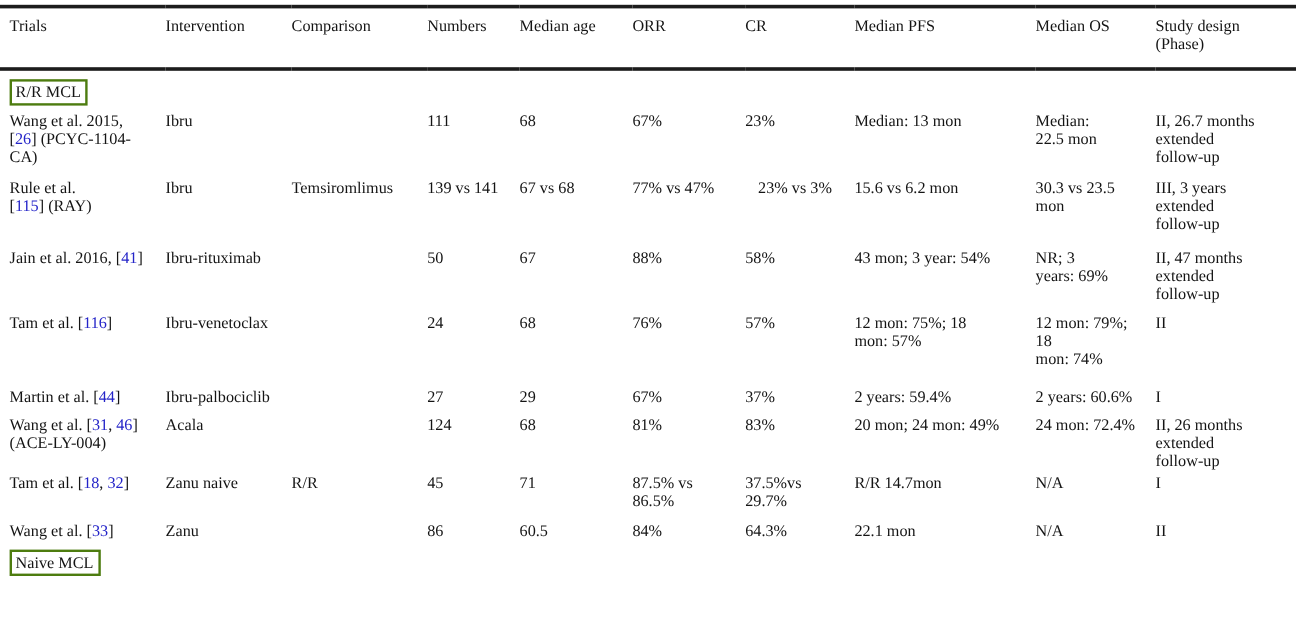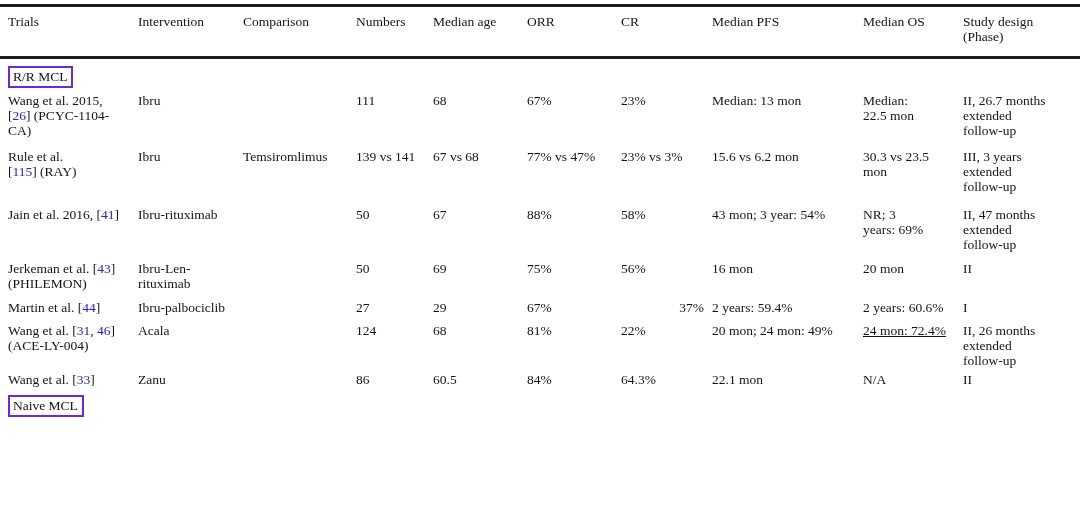--- a/index.html
+++ b/index.html
@@ -5,21 +5,21 @@
   html, body { margin:0; padding:0; background:#ffffff; width:1080px; height:516px; overflow:hidden; }
   .page { font-family:"Liberation Serif","DejaVu Serif",serif; font-size:13.5px; color:#141414; }
   table { border-collapse:collapse; table-layout:fixed; width:1080px; margin-top:4px; }
   thead th { border-top:3px solid #1c1c1c; border-bottom:3px solid #1c1c1c; }
   th { font-weight:400; }
   th, td { text-align:left; vertical-align:top; padding:3px 8px 2px 0; white-space:pre-line; overflow:hidden; }
   th:first-child, td:first-child { padding-left:8px; }
   thead th { padding-top:7px; padding-bottom:12px; }
   .cite { color:#2424c8; }
   .section-cell { padding-top:7px; padding-bottom:2px; }
-  .section-box { display:inline-block; border:2px solid #6d28d9; padding:0 4px 1px 3px; line-height:17px; }
+  .section-box { display:inline-block; border:2px solid #4d7c0f; padding:0 4px 1px 3px; line-height:17px; }
   td { line-height:15px; }
   th { line-height:15px; }
 </style>
 </head>
 <body>
 
 <div class="page">
   <table>
     <colgroup id="cols">
         <col style="width: 138px;">
@@ -67,21 +67,21 @@
 extended
 follow-up</td>
         </tr>
         <tr>
           <td style="padding-bottom: 10px;"><span>Rule et al.</span><br><span>[</span><span class="cite">115</span><span>] (RAY)</span></td>
           <td style="padding-bottom: 10px;">Ibru</td>
           <td style="padding-bottom: 10px;">Temsiromlimus</td>
           <td style="padding-bottom: 10px;">139 vs 141</td>
           <td style="padding-bottom: 10px;">67 vs 68</td>
           <td style="padding-bottom: 10px;">77% vs 47%</td>
-          <td style="padding-bottom: 10px;">23% vs 3%</td>
+          <td style="padding-bottom: 10px; text-align: center;">23% vs 3%</td>
           <td style="padding-bottom: 10px;">15.6 vs 6.2 mon</td>
           <td style="padding-bottom: 10px;">30.3 vs 23.5 mon</td>
           <td style="padding-bottom: 10px;">III, 3 years
 extended
 follow-up</td>
         </tr>
         <tr>
           <td style="padding-bottom: 6px;"><span>Jain et al. 2016, [</span><span class="cite">41</span><span>]</span></td>
           <td style="padding-bottom: 6px;">Ibru-rituximab</td>
           <td style="padding-bottom: 6px;"></td>
@@ -90,57 +90,70 @@
           <td style="padding-bottom: 6px;">88%</td>
           <td style="padding-bottom: 6px;">58%</td>
           <td style="padding-bottom: 6px;">43 mon; 3 year: 54%</td>
           <td style="padding-bottom: 6px;">NR; 3
 years: 69%</td>
           <td style="padding-bottom: 6px;">II, 47 months
 extended
 follow-up</td>
         </tr>
         <tr>
-          <td style="padding-bottom: 6px;"><span>Jerkeman et al. [</span><span class="cite">43</span><span>]</span><br><span>(PHILEMON)</span></td>
-          <td style="padding-bottom: 6px;">Ibru-Len-
-rituximab</td>
-          <td style="padding-bottom: 6px;"></td>
-          <td style="padding-bottom: 6px;">50</td>
-          <td style="padding-bottom: 6px;">69</td>
-          <td style="padding-bottom: 6px;">75%</td>
-          <td style="padding-bottom: 6px;">56%</td>
-          <td style="padding-bottom: 6px;">16 mon</td>
-          <td style="padding-bottom: 6px;">20 mon</td>
-          <td style="padding-bottom: 6px;">II</td>
+          <td style="padding-bottom: 14px;"><span>Tam et al. [</span><span class="cite">116</span><span>]</span></td>
+          <td style="padding-bottom: 14px;">Ibru-venetoclax</td>
+          <td style="padding-bottom: 14px;"></td>
+          <td style="padding-bottom: 14px;">24</td>
+          <td style="padding-bottom: 14px;">68</td>
+          <td style="padding-bottom: 14px;">76%</td>
+          <td style="padding-bottom: 14px;">57%</td>
+          <td style="padding-bottom: 14px;">12 mon: 75%; 18
+mon: 57%</td>
+          <td style="padding-bottom: 14px;">12 mon: 79%; 18
+mon: 74%</td>
+          <td style="padding-bottom: 14px;">II</td>
         </tr>
         <tr>
           <td style="padding-bottom: 5px;"><span>Martin et al. [</span><span class="cite">44</span><span>]</span></td>
           <td style="padding-bottom: 5px;">Ibru-palbociclib</td>
           <td style="padding-bottom: 5px;"></td>
           <td style="padding-bottom: 5px;">27</td>
           <td style="padding-bottom: 5px;">29</td>
           <td style="padding-bottom: 5px;">67%</td>
-          <td style="padding-bottom: 5px; text-align: right;">37%</td>
+          <td style="padding-bottom: 5px;">37%</td>
           <td style="padding-bottom: 5px;">2 years: 59.4%</td>
           <td style="padding-bottom: 5px;">2 years: 60.6%</td>
           <td style="padding-bottom: 5px;">I</td>
         </tr>
         <tr>
           <td style="padding-bottom: 1px;"><span>Wang et al. [</span><span class="cite">31</span><span>, </span><span class="cite">46</span><span>]</span><br><span>(ACE-LY-004)</span></td>
           <td style="padding-bottom: 1px;">Acala</td>
           <td style="padding-bottom: 1px;"></td>
           <td style="padding-bottom: 1px;">124</td>
           <td style="padding-bottom: 1px;">68</td>
           <td style="padding-bottom: 1px;">81%</td>
-          <td style="padding-bottom: 1px;">22%</td>
+          <td style="padding-bottom: 1px;">83%</td>
           <td style="padding-bottom: 1px;">20 mon; 24 mon: 49%</td>
-          <td style="padding-bottom: 1px; text-decoration: underline;">24 mon: 72.4%</td>
+          <td style="padding-bottom: 1px;">24 mon: 72.4%</td>
           <td style="padding-bottom: 1px;">II, 26 months
 extended
 follow-up</td>
+        </tr>
+        <tr>
+          <td style="padding-bottom: 7px;"><span>Tam et al. [</span><span class="cite">18</span><span>, </span><span class="cite">32</span><span>]</span></td>
+          <td style="padding-bottom: 7px;">Zanu naive</td>
+          <td style="padding-bottom: 7px;">R/R</td>
+          <td style="padding-bottom: 7px;">45</td>
+          <td style="padding-bottom: 7px;">71</td>
+          <td style="padding-bottom: 7px;">87.5% vs 86.5%</td>
+          <td style="padding-bottom: 7px;">37.5%vs 29.7%</td>
+          <td style="padding-bottom: 7px;">R/R 14.7mon</td>
+          <td style="padding-bottom: 7px;">N/A</td>
+          <td style="padding-bottom: 7px;">I</td>
         </tr>
         <tr>
           <td style="padding-bottom: 1px;"><span>Wang et al. [</span><span class="cite">33</span><span>]</span></td>
           <td style="padding-bottom: 1px;">Zanu</td>
           <td style="padding-bottom: 1px;"></td>
           <td style="padding-bottom: 1px;">86</td>
           <td style="padding-bottom: 1px;">60.5</td>
           <td style="padding-bottom: 1px;">84%</td>
           <td style="padding-bottom: 1px;">64.3%</td>
           <td style="padding-bottom: 1px;">22.1 mon</td>

